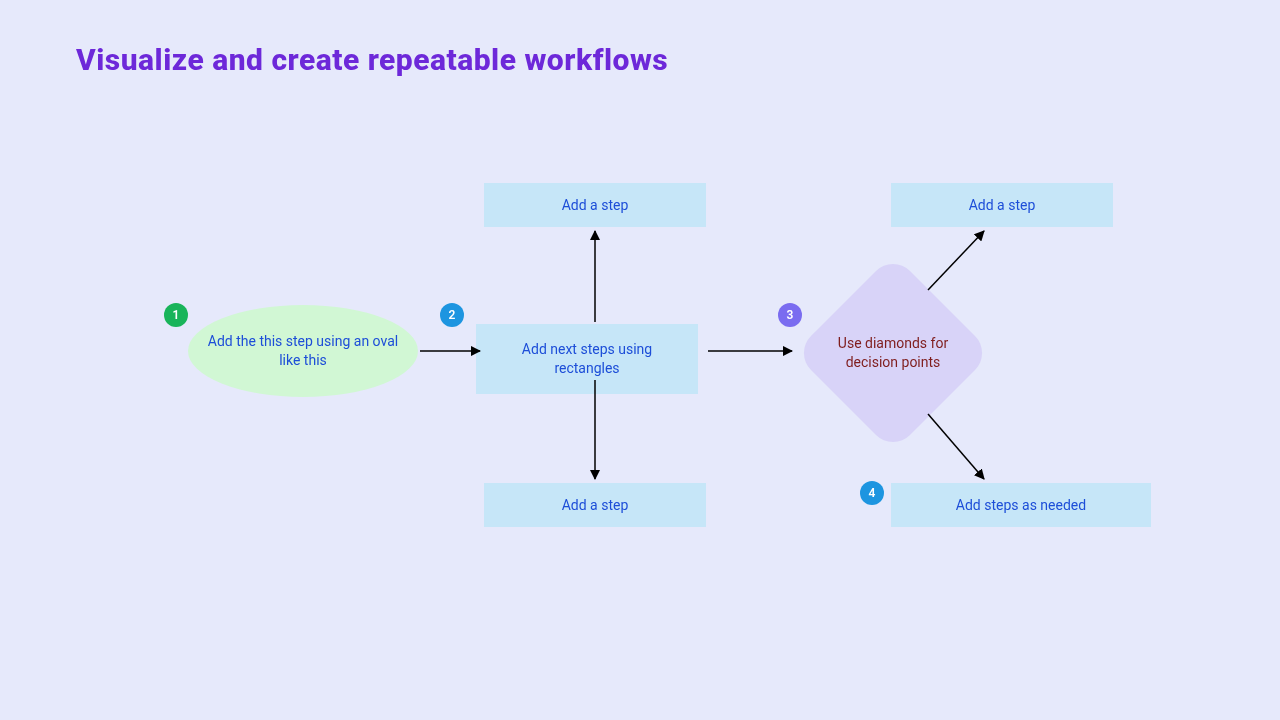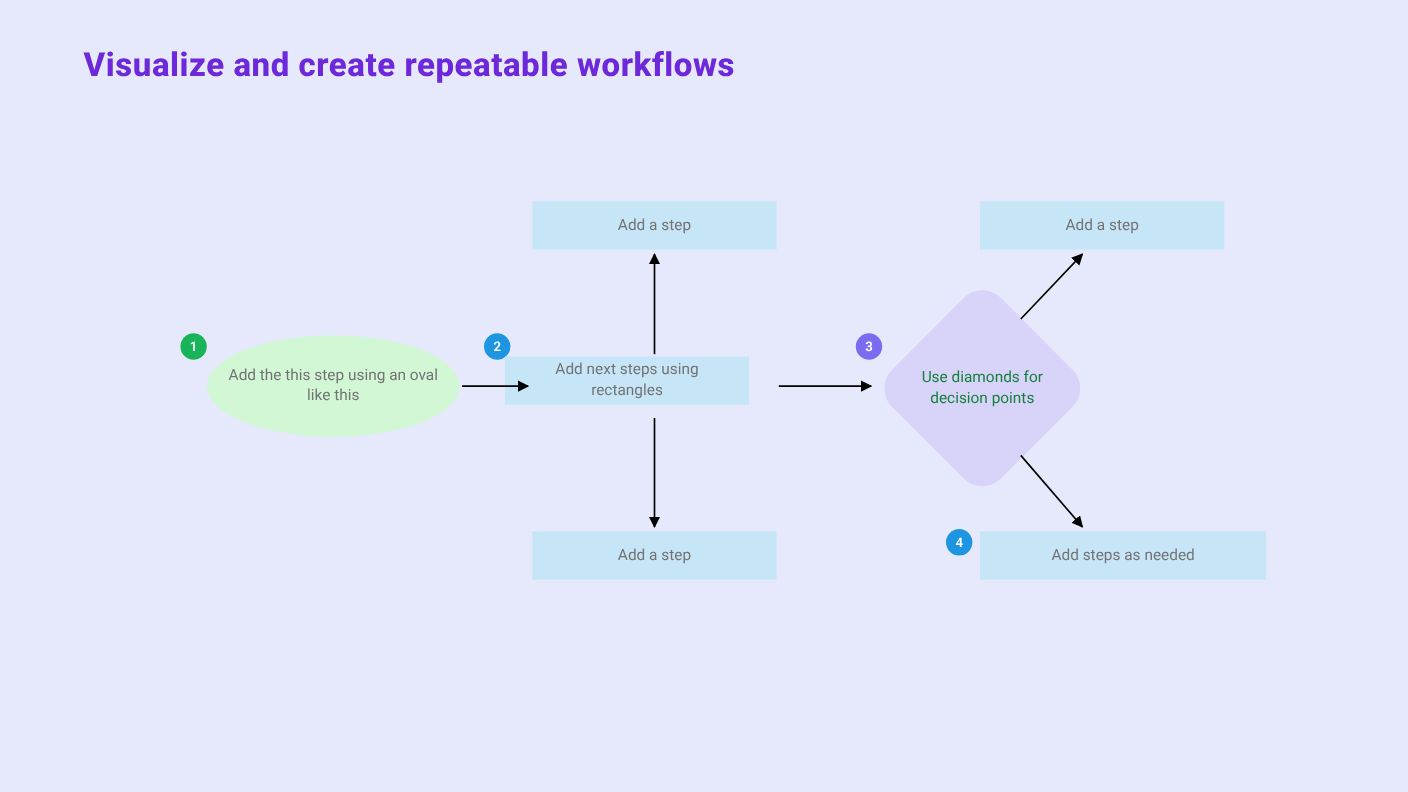--- a/index.html
+++ b/index.html
@@ -1,23 +1,23 @@
 <!DOCTYPE html>
 <html><head>
 <meta charset="utf-8">
 <style>
   html,body{margin:0;padding:0;width:1280px;height:720px;background:#e6e9fb;font-family:-apple-system,BlinkMacSystemFont,"Segoe UI",Roboto,Helvetica,Arial,sans-serif;overflow:hidden;}
   .canvas{position:relative;width:1280px;height:720px;}
   .title{position:absolute;left:76px;top:42px;font-size:30px;font-weight:800;color:#6d28d9;letter-spacing:0.5px;}
-  .shape{position:absolute;display:flex;align-items:center;justify-content:center;text-align:center;font-size:14px;color:#737373;line-height:1.35;padding:6px 14px;box-sizing:border-box;}
+  .shape{position:absolute;display:flex;align-items:center;justify-content:center;text-align:center;font-size:14px;color:#1d4ed8;line-height:1.35;padding:6px 14px;box-sizing:border-box;}
   .oval{background:#d1f7d4;border-radius:50%;}
   .rect{background:#c6e6f8;}
   .diamond-wrap{position:absolute;display:flex;align-items:center;justify-content:center;}
   .diamond-bg{position:absolute;inset:0;background:#d8d3f8;transform:rotate(45deg);border-radius:24px;}
-  .diamond-text{position:relative;text-align:center;font-size:14px;color:#15803d;line-height:1.35;}
+  .diamond-text{position:relative;text-align:center;font-size:14px;color:#7f1d1d;line-height:1.35;}
   .badge{position:absolute;width:24px;height:24px;border-radius:50%;display:flex;align-items:center;justify-content:center;color:#fff;font-size:12px;font-weight:600;}
   .badge.green{background:#19b45a;}
   .badge.blue{background:#1d95e0;}
   .badge.purple{background:#7a6cf0;}
   svg.arrows{position:absolute;left:0;top:0;width:1280px;height:720px;pointer-events:none;}
 </style>
 </head>
 <body>
 
 <div class="canvas">
@@ -25,21 +25,21 @@
   <div class="title">Visualize and create repeatable workflows</div>
 
   <div class="badge green" style="left:164px;top:303px">1</div>
   <div class="badge blue" style="left:440px;top:303px">2</div>
   <div class="badge purple" style="left:778px;top:303px">3</div>
   <div class="badge blue" style="left:860px;top:481px">4</div>
 
   <div class="shape oval" style="left:188px;top:305px;width:230px;height:92px">Add the this step using an oval like this</div>
 
   <div class="shape rect" style="left:484px;top:183px;width:222px;height:44px">Add a step</div>
-  <div class="shape rect" style="left:459px;top:324px;width:222px;height:44px">Add next steps using rectangles</div>
+  <div class="shape rect" style="left:476px;top:324px;width:222px;height:70px">Add next steps using rectangles</div>
   <div class="shape rect" style="left:484px;top:483px;width:222px;height:44px">Add a step</div>
 
   <div class="diamond-wrap" style="left:823px;top:283px;width:140px;height:140px">
     <div class="diamond-bg"></div>
     <div class="diamond-text">Use diamonds for decision points</div>
   </div>
 
   <div class="shape rect" style="left:891px;top:183px;width:222px;height:44px">Add a step</div>
   <div class="shape rect" style="left:891px;top:483px;width:260px;height:44px">Add steps as needed</div>
 

